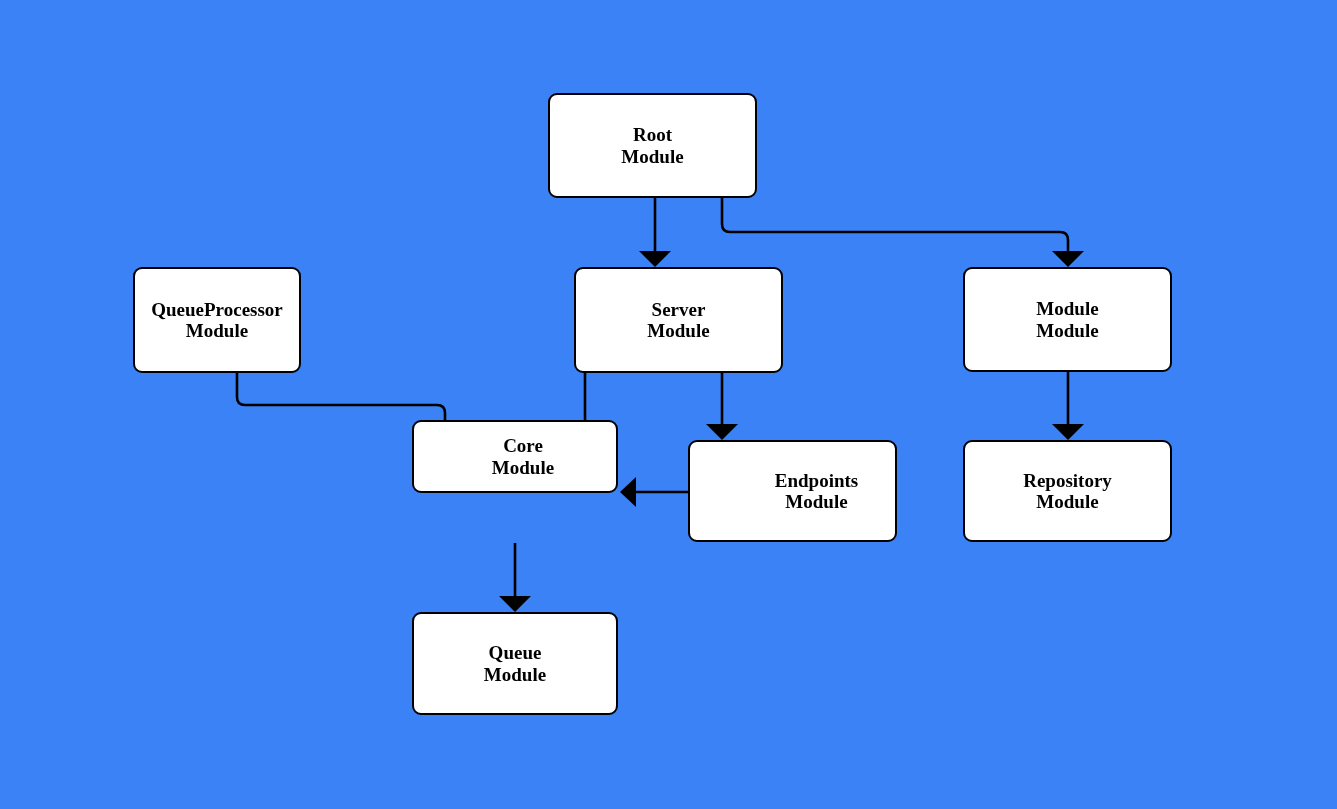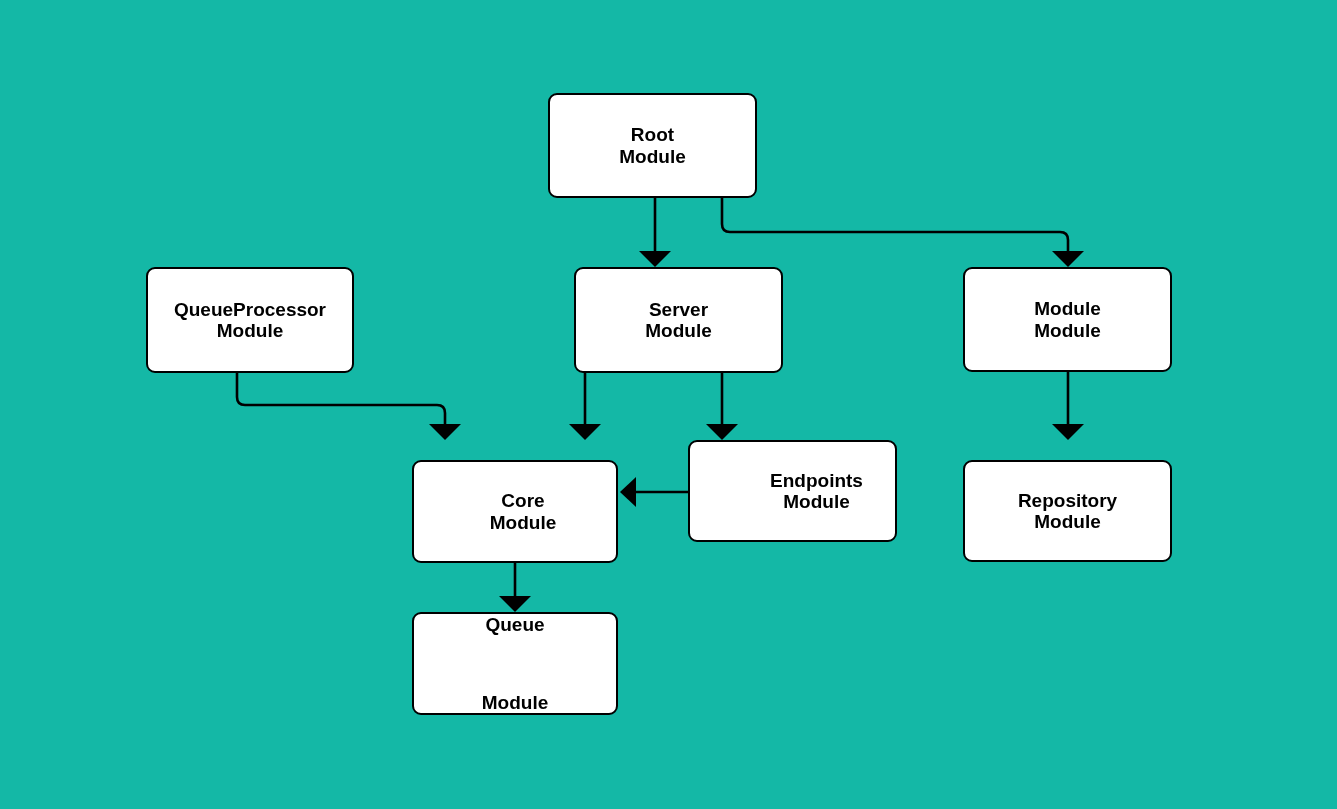--- a/index.html
+++ b/index.html
@@ -4,22 +4,22 @@
 <style>
   html, body {
     margin: 0;
     padding: 0;
     background: #ffffff;
   }
   .canvas {
     position: relative;
     width: 1337px;
     height: 809px;
-    background: #14b8a6;
-    font-family: Liberation Sans, sans-serif;
+    background: #3b82f6;
+    font-family: Liberation Serif, serif;
     overflow: hidden;
   }
   .edges-layer {
     position: absolute;
     left: 0;
     top: 0;
     width: 1337px;
     height: 809px;
   }
   .edges-layer path.edge-line {
@@ -44,27 +44,27 @@
     justify-content: center;
     text-align: center;
     font-weight: bold;
     font-size: 19px;
     line-height: 21.5px;
     color: #000000;
   }
   .node span { display: block; white-space: nowrap; }
 
   .node-root          { left: 548px; top:  93px; width: 209px; height: 105px; }
-  .node-queueprocessor{ left: 146px; top: 267px; width: 208px; height: 106px; }
+  .node-queueprocessor{ left: 133px; top: 267px; width: 168px; height: 106px; }
   .node-server        { left: 548px; top: 267px; width: 209px; height: 106px; margin-left: 26px; }
   .node-global        { left: 963px; top: 267px; width: 209px; height: 105px; }
-  .node-core          { left: 412px; top: 460px; width: 206px; height: 103px; padding-left: 16px; }
+  .node-core          { left: 412px; top: 420px; width: 206px; height: 73px; padding-left: 16px; }
   .node-endpoints     { left: 688px; top: 440px; width: 209px; height: 102px; padding-left: 48px; }
-  .node-repository    { left: 963px; top: 460px; width: 209px; height: 102px; }
-  .node-queue         { left: 412px; top: 612px; width: 206px; height: 103px; justify-content: space-between; }
+  .node-repository    { left: 963px; top: 440px; width: 209px; height: 102px; }
+  .node-queue         { left: 412px; top: 612px; width: 206px; height: 103px; }
 </style>
 </head>
 <body>
 
 <div class="canvas">
 
   <svg class="edges-layer" width="1337" height="809" viewBox="0 0 1337 809" xmlns="http://www.w3.org/2000/svg">
 
     <g>
       <path class="edge-line" d="M655,198 L655,252"></path>

